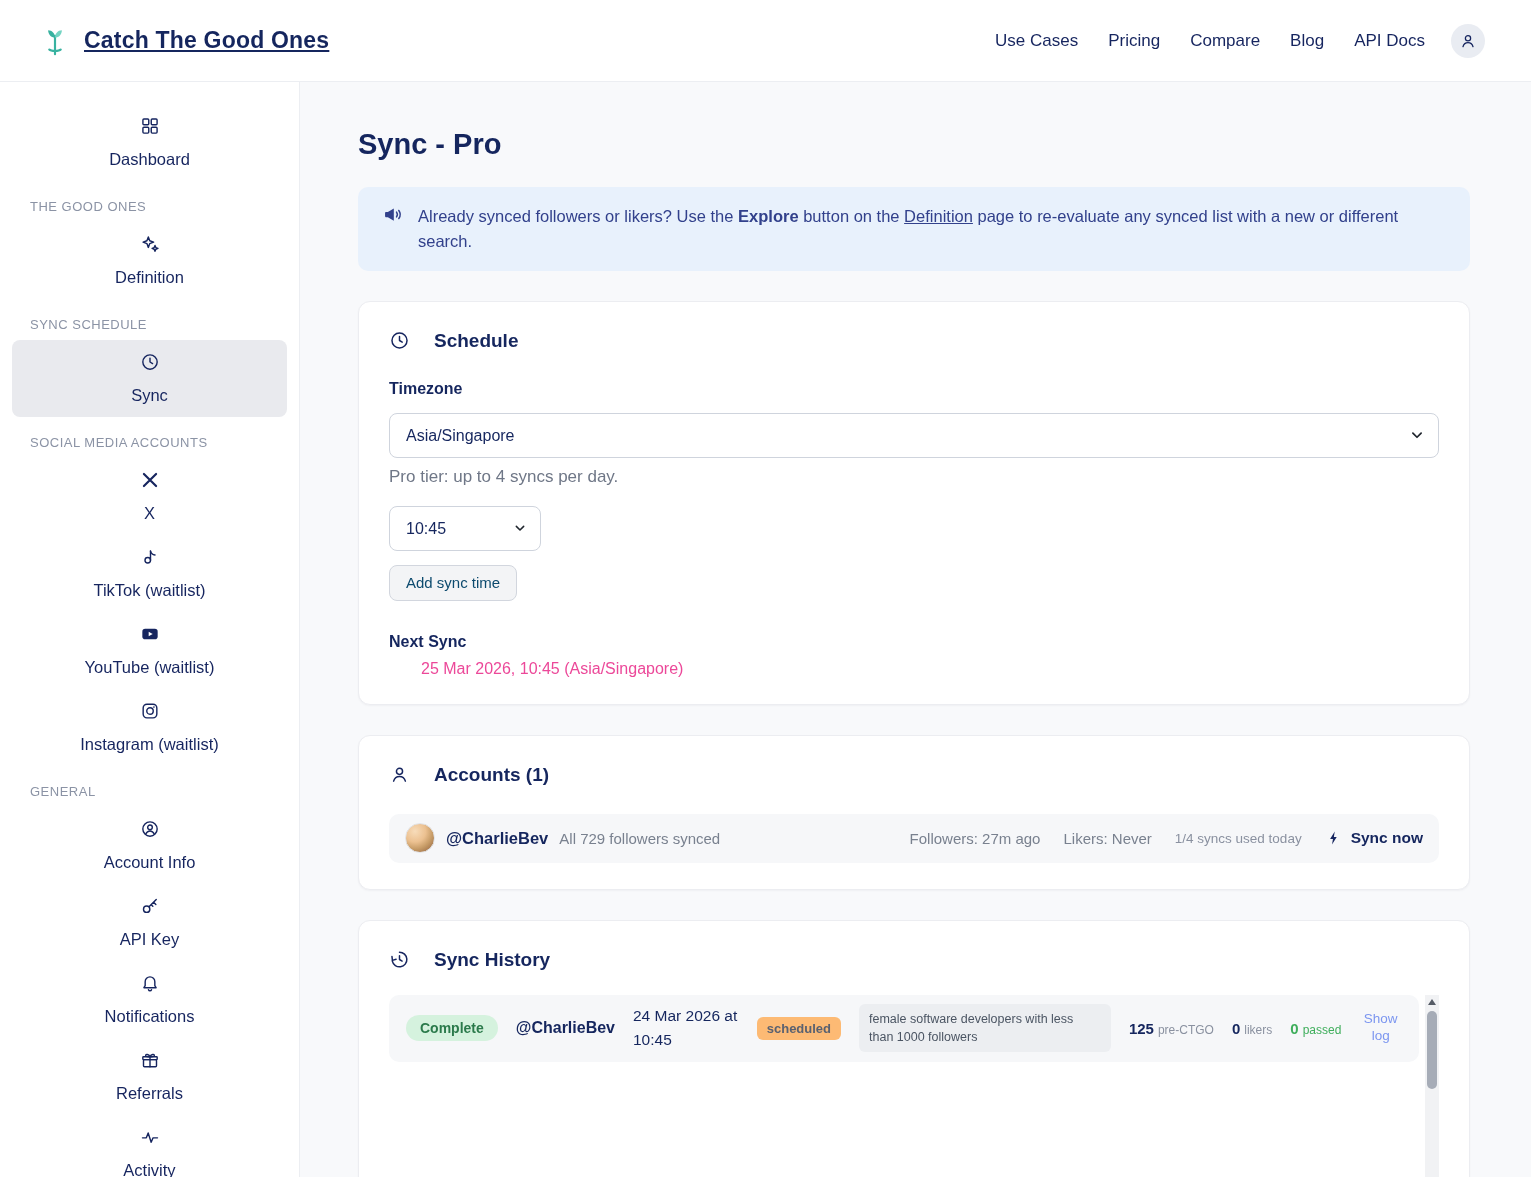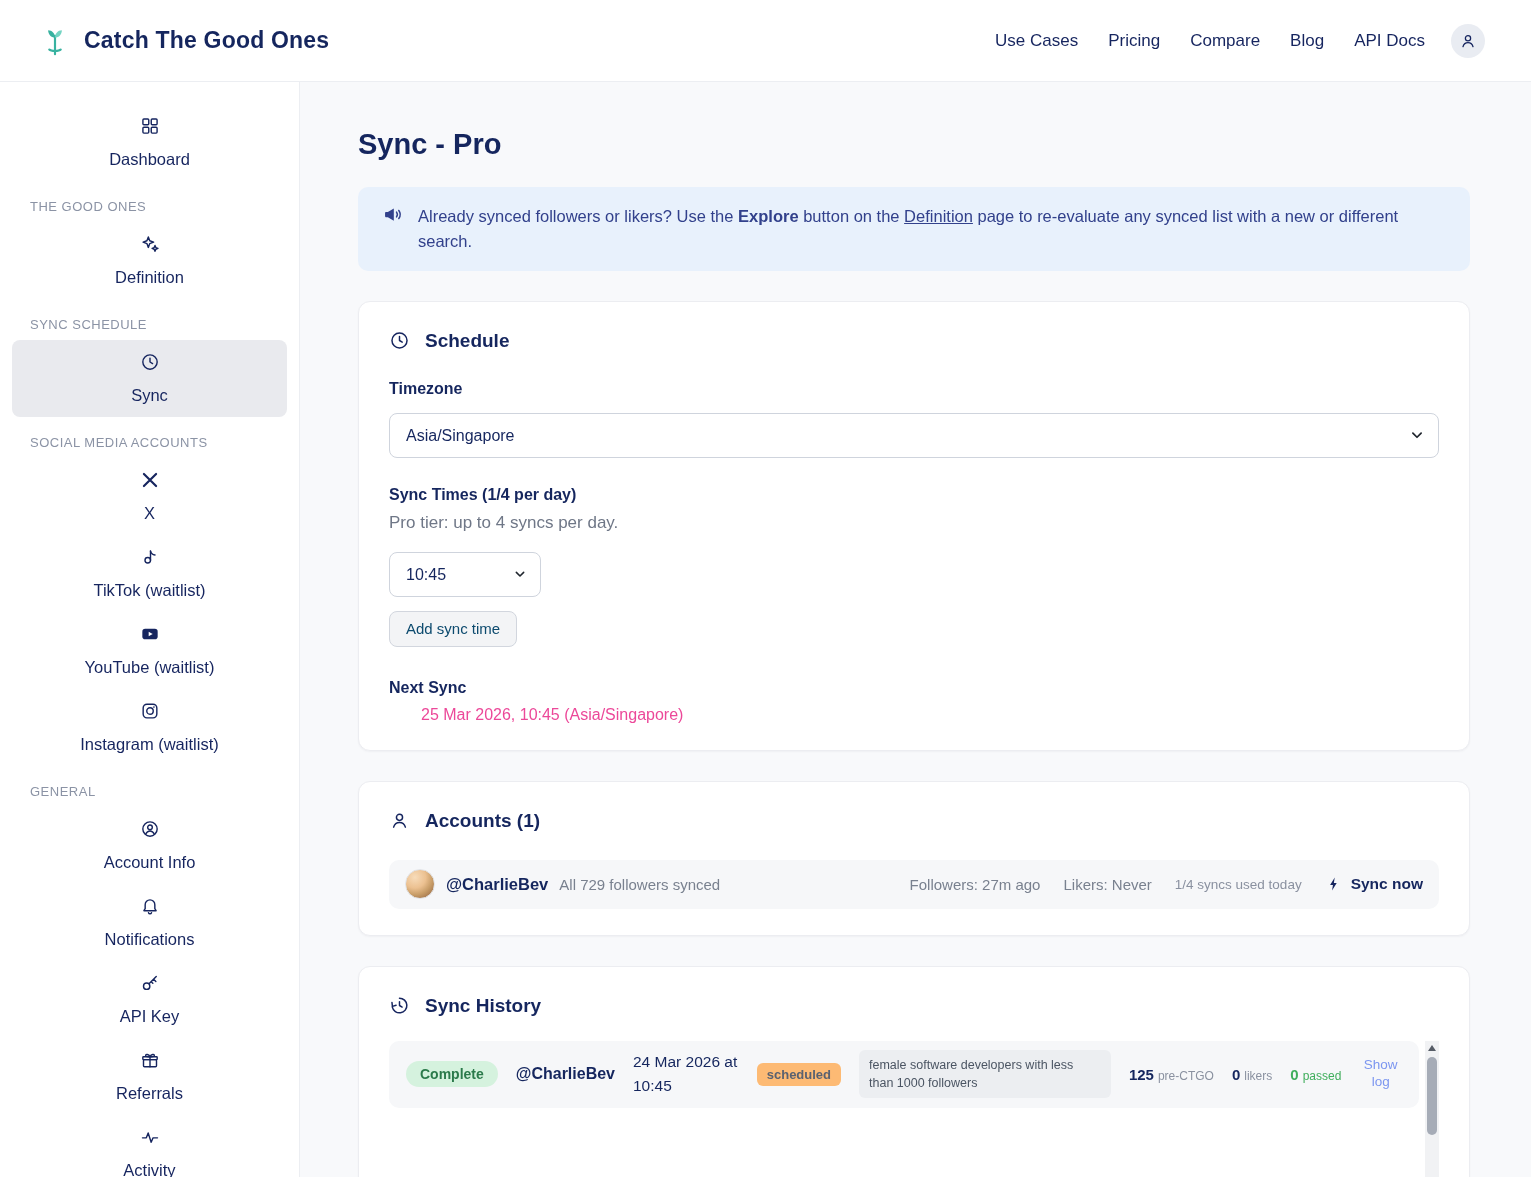--- a/index.html
+++ b/index.html
@@ -3,21 +3,21 @@
 <meta charset="utf-8">
 <style>
   * { margin:0; padding:0; box-sizing:border-box; }
   html,body { width:1531px; height:1177px; overflow:hidden; }
   body { font-family:"Liberation Sans", sans-serif; background:#ffffff; color:#16255f; }
 
   
   .navbar { height:82px; display:flex; align-items:center; padding:0 46px 0 40px;
             border-bottom:1px solid #eceef2; background:#fff; }
   .brand { display:flex; align-items:center; gap:14px; }
-  .brand-title { font-size:23px; font-weight:700; color:#15265e; letter-spacing:.2px; }
+  .brand-title { font-size:23px; font-weight:700; color:#15265e; letter-spacing:.2px;text-decoration:underline; }
   .nav-links { margin-left:auto; display:flex; align-items:center; gap:30px; }
   .nav-link { font-size:17px; font-weight:500; color:#16255f; cursor:pointer; }
   .user-btn { width:34px; height:34px; border-radius:50%; background:#e9ecf2; margin-left:26px;
               display:flex; align-items:center; justify-content:center; cursor:pointer; }
 
   
   .layout { display:flex; height:1095px; }
   .sidebar { width:300px; flex-shrink:0; background:#fff; border-right:1px solid #eceef2;
              padding:22px 12px 0 12px; }
   .side-item { display:flex; align-items:center; gap:14px; padding:12px 16px; font-size:16.5px;
@@ -31,21 +31,21 @@
 
   
   .banner { margin-top:26px; background:#e8f1fc; border-radius:10px; padding:17px 24px;
             display:flex; gap:15px; font-size:16.5px; color:#32418c; line-height:1.5; }
   .banner b { font-weight:700; }
   .banner-link { text-decoration:underline; cursor:pointer; }
 
   
   .card { background:#fff; border:1px solid #ecedf1; border-radius:12px;
           box-shadow:0 1px 2px rgba(16,24,40,.04); padding:28px 30px 26px 30px; margin-top:30px; }
-  .card-header { display:flex; align-items:center; gap:15px; font-size:19px; font-weight:600; color:#15265e; }
+  .card-header { display:flex; align-items:center; gap:24px; font-size:19px; font-weight:600; color:#15265e; }
 
   .field-label { font-size:16px; font-weight:600; color:#15265e; margin-top:28px; }
   .select-wrap { position:relative; margin-top:15px; }
   select.select { width:100%; height:45px; appearance:none; -webkit-appearance:none; -moz-appearance:none;
            border:1px solid #cfd4dd; border-radius:8px; background:#fff; padding:0 44px 0 16px;
            font-size:16px; color:#15265e; font-family:inherit; cursor:pointer; }
   .chevron { position:absolute; right:13px; top:50%; transform:translateY(-50%); pointer-events:none; }
   .sub-note { color:#6f7787; font-size:17px; margin-top:9px; }
   .time-wrap { width:152px; margin-top:19px; position:relative; }
   .btn-secondary { margin-top:14px; height:36px; padding:0 16px; background:#f3f4f6;
@@ -194,31 +194,31 @@
     <div class="side-item">
       <svg class="i" viewBox="0 0 24 24">
         <circle cx="12" cy="12" r="8.6"></circle>
           <circle cx="12" cy="10" r="2.8"></circle>
         <path d="M6.9 18.1c1.1-2.5 2.9-3.8 5.1-3.8s4 1.3 5.1 3.8"></path>
       </svg>
       <span>Account Info</span>
     </div>
     <div class="side-item">
       <svg class="i" viewBox="0 0 24 24">
+        <circle cx="8" cy="15.8" r="3.8"></circle>
+          <path d="M10.8 13l8.7-8.7M16.3 7.5l2.7 2.7M13.4 10.4l2 2"></path>
+      </svg>
+      <span>API Key</span>
+    </div>
+    <div class="side-item">
+      <svg class="i" viewBox="0 0 24 24">
         <path d="M17.8 15.2V10.4a5.8 5.8 0 1 0-11.6 0v4.8l-1.5 2.4h14.6z"></path>
         <path d="M10.2 20a1.9 1.9 0 0 0 3.6 0"></path>
       </svg>
       <span>Notifications</span>
-    </div>
-    <div class="side-item">
-      <svg class="i" viewBox="0 0 24 24">
-        <circle cx="8" cy="15.8" r="3.8"></circle>
-          <path d="M10.8 13l8.7-8.7M16.3 7.5l2.7 2.7M13.4 10.4l2 2"></path>
-      </svg>
-      <span>API Key</span>
     </div>
     <div class="side-item">
       <svg class="i" viewBox="0 0 24 24">
         <rect x="4.2" y="11.5" width="15.6" height="8.5" rx="1.2"></rect>
         <rect x="3.4" y="8" width="17.2" height="3.5" rx=".8"></rect>
         <path d="M12 8v12"></path>
         <path d="M12 8C10.5 4.8 6.6 4.6 6.8 6.6 7 8.4 10 8.2 12 8zm0 0c1.5-3.2 5.4-3.4 5.2-1.4C17 8.4 14 8.2 12 8z"></path>
       </svg>
       <span>Referrals</span>
     </div>
@@ -256,21 +256,20 @@
       <div class="field-label">Timezone</div>
       <div class="select-wrap">
         <select class="select">
           <option>Asia/Singapore</option>
         </select>
         <svg class="chevron" width="18" height="18" viewBox="0 0 24 24" fill="none" stroke="#20262e" stroke-width="2.3" stroke-linecap="round" stroke-linejoin="round">
           <path d="M6.5 9.5l5.5 5.5 5.5-5.5"></path>
         </svg>
       </div>
 
-      <div class="field-label">Sync Times (1/4 per day)</div>
       <div class="sub-note">Pro tier: up to 4 syncs per day.</div>
 
       <div class="time-wrap">
         <select class="select">
           <option>10:45</option>
         </select>
         <svg class="chevron" width="16" height="16" viewBox="0 0 24 24" fill="none" stroke="#20262e" stroke-width="2.3" stroke-linecap="round" stroke-linejoin="round">
           <path d="M6.5 9.5l5.5 5.5 5.5-5.5"></path>
         </svg>
       </div>

